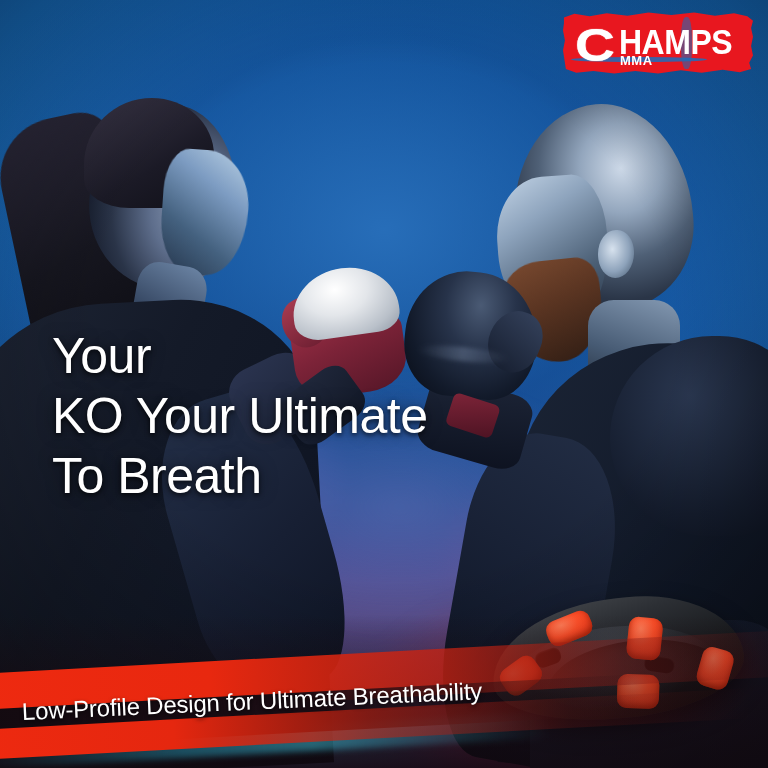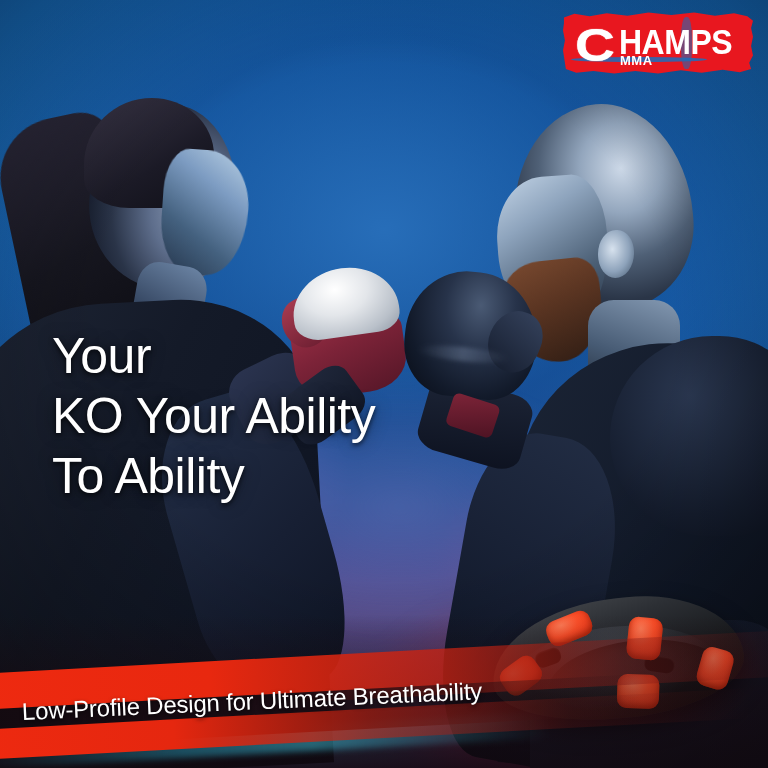--- a/index.html
+++ b/index.html
@@ -416,22 +416,22 @@
 
   <div class="logo">
     <div class="logo-brush"></div>
     <div class="logo-c">C</div>
     <div class="logo-champs">HAMPS</div>
     <div class="logo-mma">MMA</div>
   </div>
 
   <div class="headline">
     <div>Your</div>
-    <div>KO Your Ability</div>
-    <div>To Ability</div>
+    <div>KO Your Ultimate</div>
+    <div>To Breath</div>
   </div>
 
   <div class="product">
     <div class="mg-shell"></div>
     <div class="mg-shell2"></div>
     <div class="mg-notch"></div>
     <div class="vent vent-1"></div>
     <div class="vent vent-2"></div>
     <div class="pad pad-1"></div>
     <div class="pad pad-2"></div>

